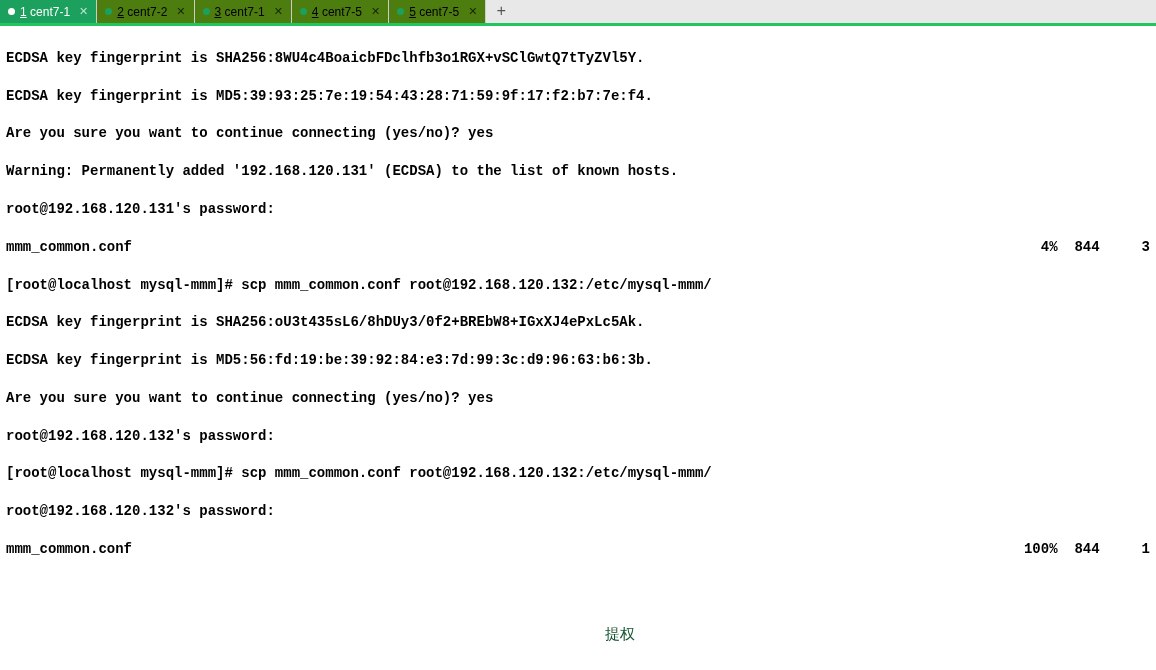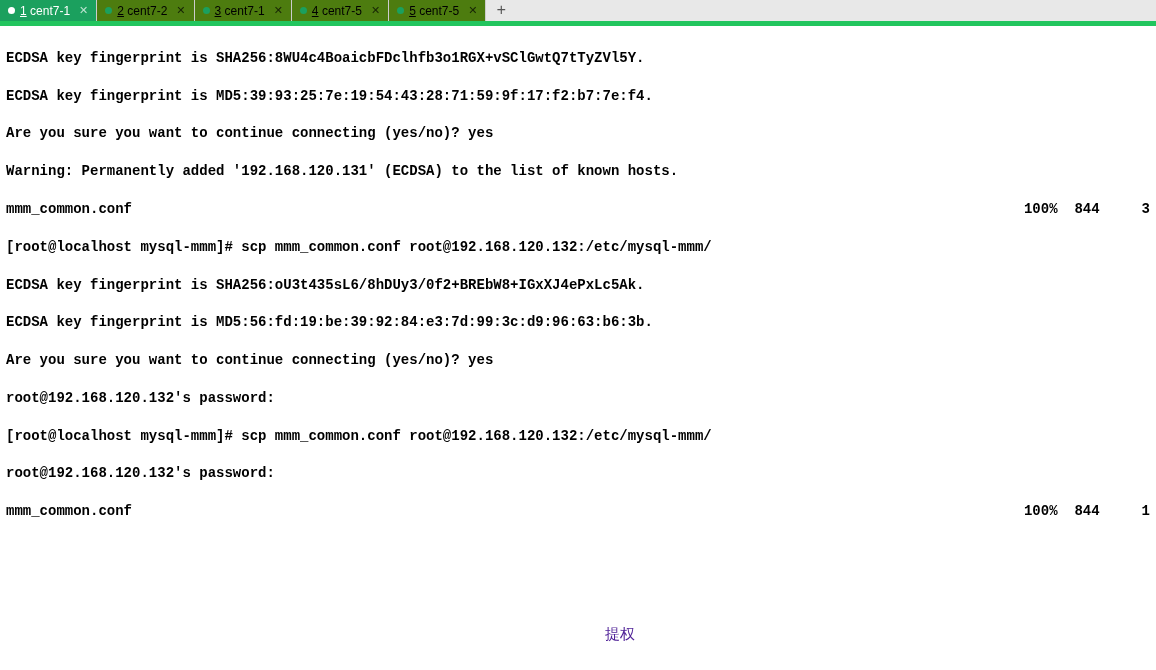--- a/index.html
+++ b/index.html
@@ -8,21 +8,21 @@
     font-size: 14px;
     background: #ffffff;
     width: 1156px;
     height: 670px;
     overflow: hidden;
   }
   .tab-bar {
     display: flex;
     align-items: center;
     background: #e8e8e8;
-    border-bottom: 5px solid #22c55e;
+    border-bottom: 3px solid #22c55e;
     height: 26px;
   }
   .tab {
     display: flex;
     align-items: center;
     padding: 0 8px;
     height: 100%;
     border-right: 1px solid #ccc;
     cursor: pointer;
     font-family: Arial, sans-serif;
@@ -62,21 +62,21 @@
     color: #000;
     position: relative;
   }
   .line { display: block; }
   .right-stats {
     position: absolute;
     right: 6px;
   }
   .annotation {
     position: absolute;
-    color: #4c1d95;
+    color: #14532d;
     font-family: "Microsoft YaHei", Arial, sans-serif;
     font-size: 15px;
     font-weight: normal;
   }
 </style>
 </head>
 <body>
 
 <div class="tab-bar">
   <div class="tab active">
@@ -105,21 +105,22 @@
     <span class="close">✕</span>
   </div>
   <div class="add-tab">+</div>
 </div>
 
 <div class="terminal">
 <span class="line">ECDSA key fingerprint is SHA256:8WU4c4BoaicbFDclhfb3o1RGX+vSClGwtQ7tTyZVl5Y.</span>
 <span class="line">ECDSA key fingerprint is MD5:39:93:25:7e:19:54:43:28:71:59:9f:17:f2:b7:7e:f4.</span>
 <span class="line">Are you sure you want to continue connecting (yes/no)? yes</span>
 <span class="line">Warning: Permanently added '192.168.120.131' (ECDSA) to the list of known hosts.</span>
-<span class="line"><span>mmm_common.conf</span><span class="right-stats">100%  844     3</span></span>
+<span class="line">root@192.168.120.131's password:</span>
+<span class="line"><span>mmm_common.conf</span><span class="right-stats">4%  844     3</span></span>
 <span class="line">[root@localhost mysql-mmm]# scp mmm_common.conf root@192.168.120.132:/etc/mysql-mmm/</span>
 <span class="line">ECDSA key fingerprint is SHA256:oU3t435sL6/8hDUy3/0f2+BREbW8+IGxXJ4ePxLc5Ak.</span>
 <span class="line">ECDSA key fingerprint is MD5:56:fd:19:be:39:92:84:e3:7d:99:3c:d9:96:63:b6:3b.</span>
 <span class="line">Are you sure you want to continue connecting (yes/no)? yes</span>
 <span class="line">root@192.168.120.132's password:</span>
 <span class="line">[root@localhost mysql-mmm]# scp mmm_common.conf root@192.168.120.132:/etc/mysql-mmm/</span>
 <span class="line">root@192.168.120.132's password:</span>
 <span class="line"><span>mmm_common.conf</span><span class="right-stats">100%  844     1</span></span>
 
 

